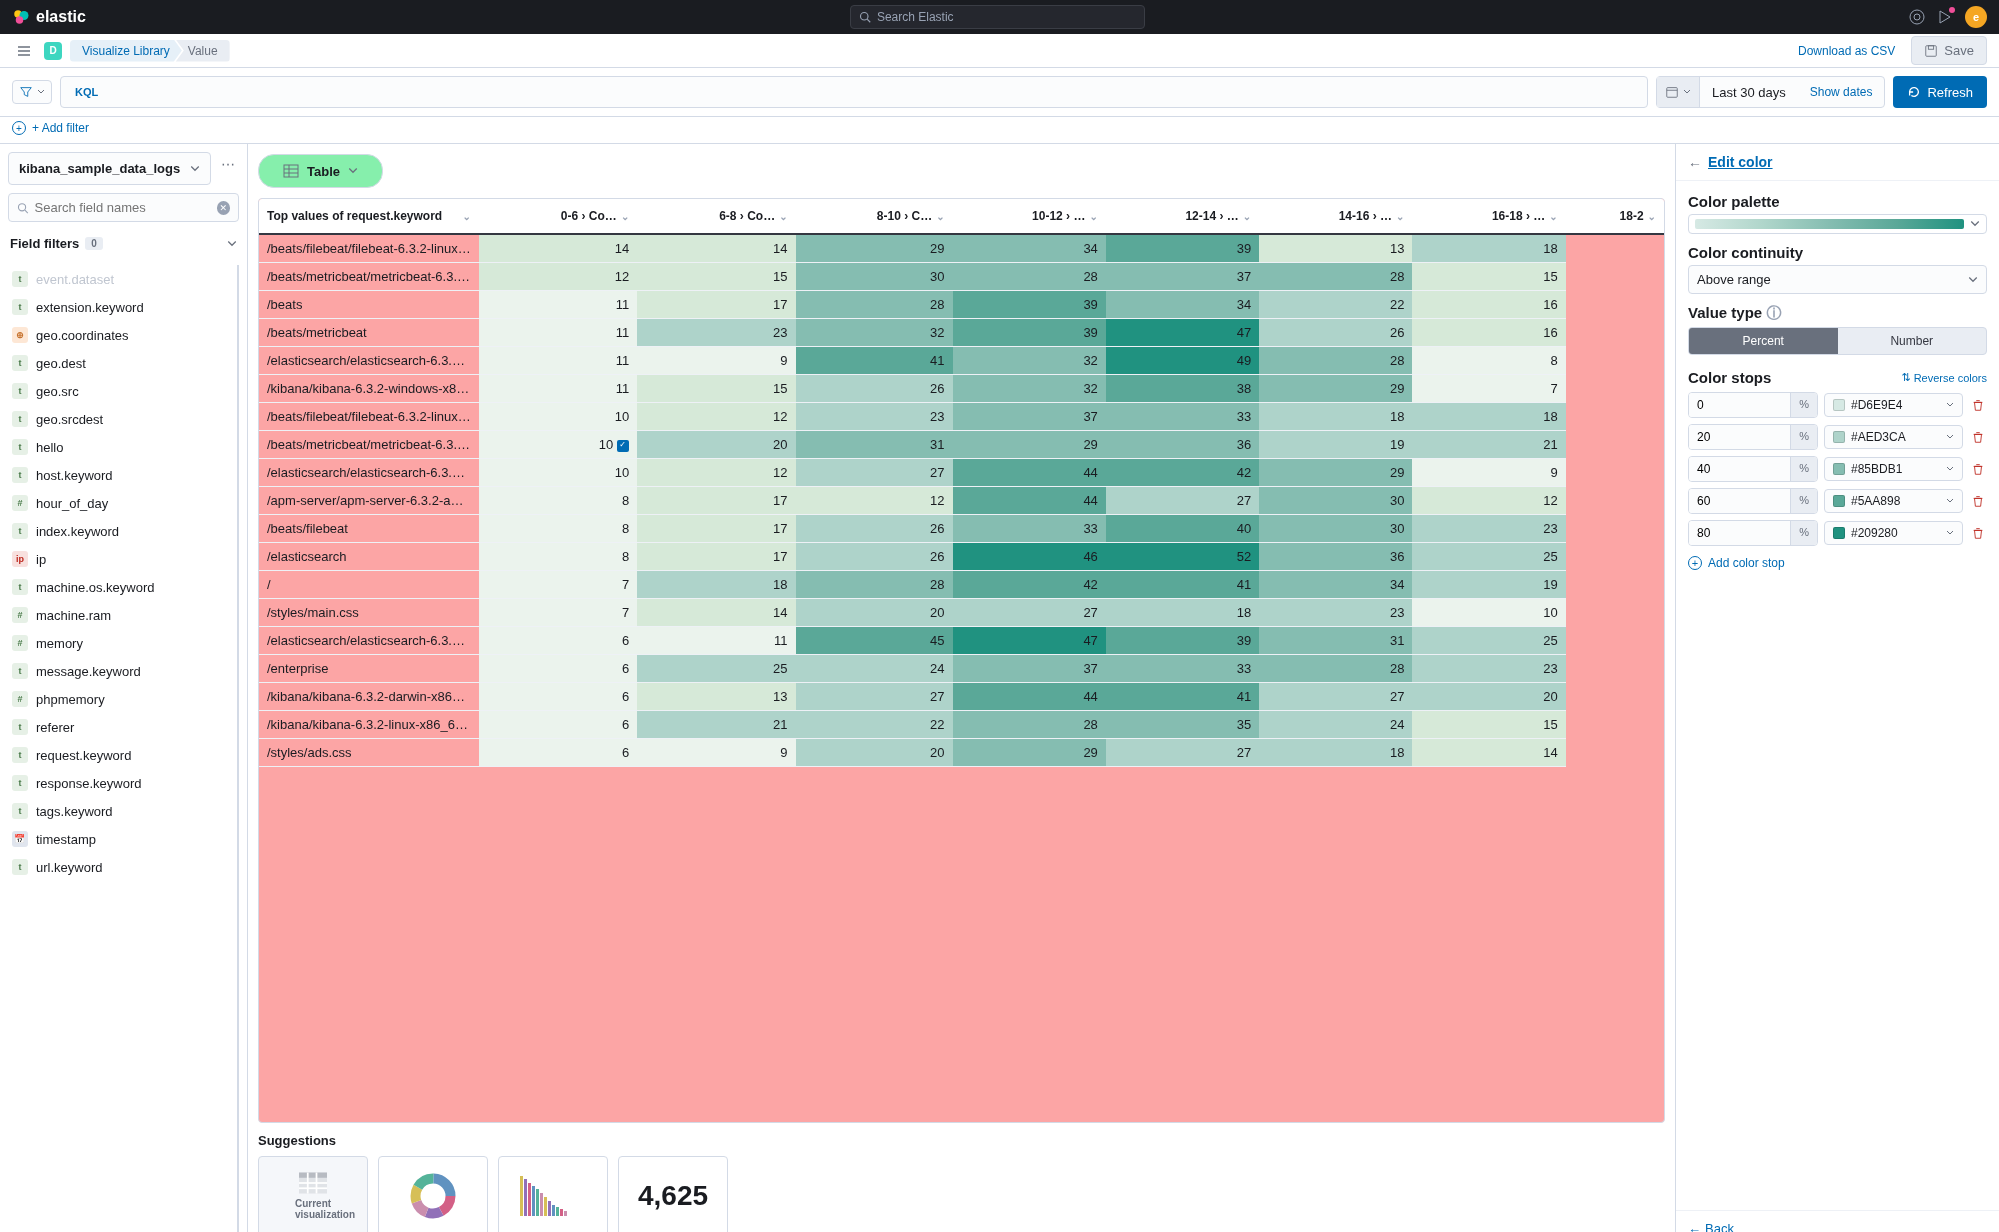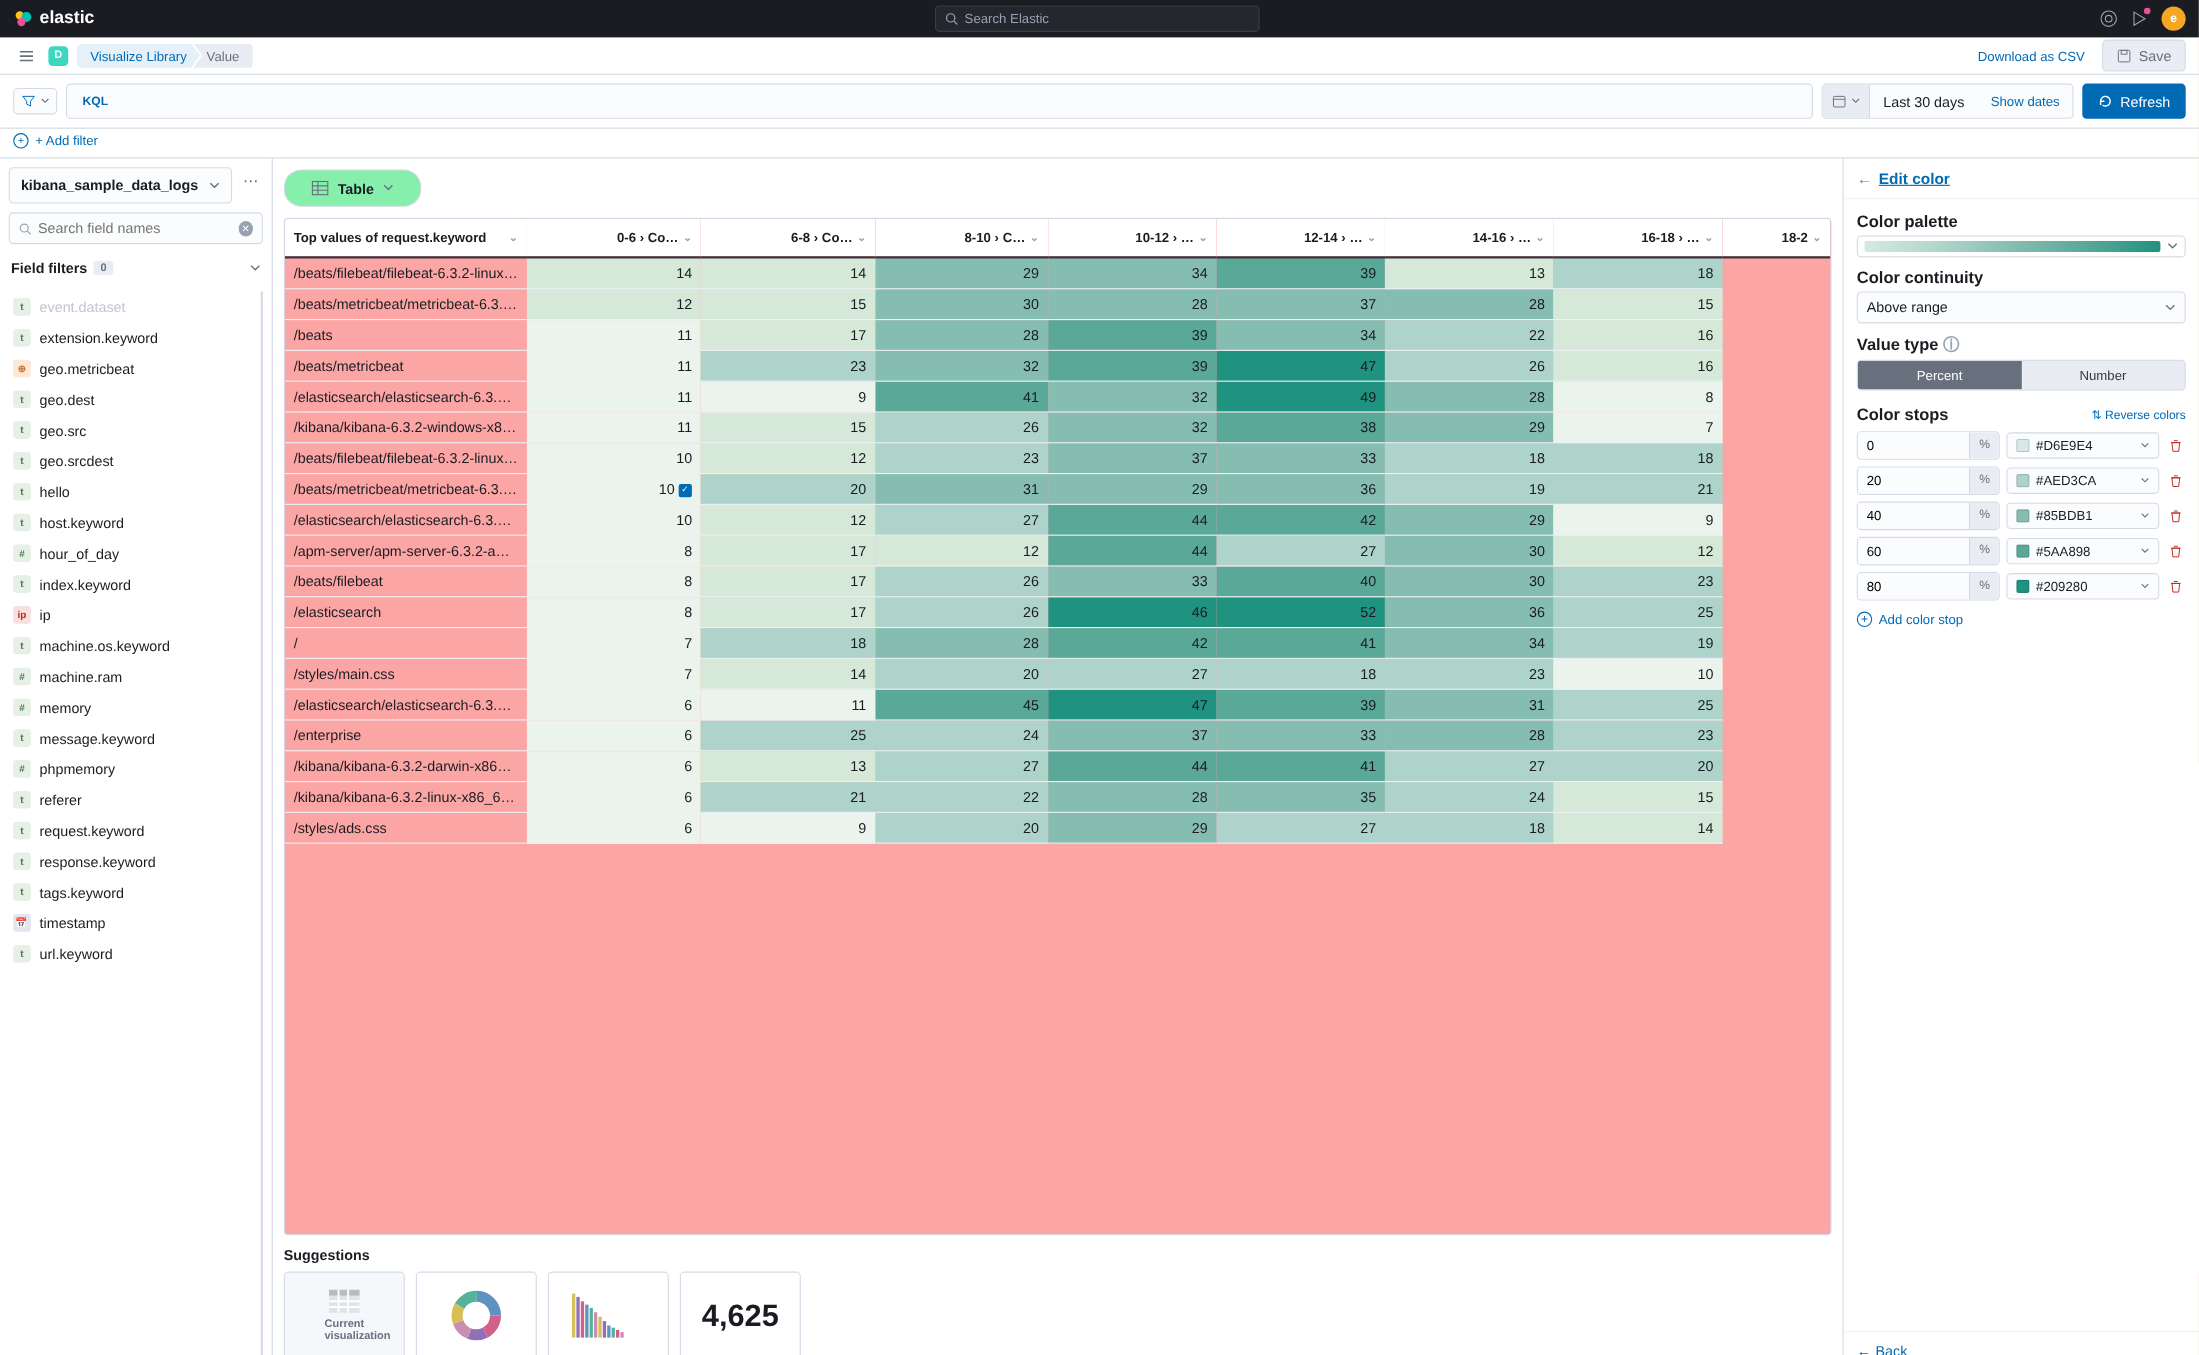--- a/index.html
+++ b/index.html
@@ -260,21 +260,21 @@
         <div class="field-item dim">
           <span class="field-type ft-t">t</span>
           <span>event.dataset</span>
         </div>
         <div class="field-item">
           <span class="field-type ft-t">t</span>
           <span>extension.keyword</span>
         </div>
         <div class="field-item">
           <span class="field-type ft-geo">⊕</span>
-          <span>geo.metricbeat</span>
+          <span>geo.coordinates</span>
         </div>
         <div class="field-item">
           <span class="field-type ft-t">t</span>
           <span>geo.dest</span>
         </div>
         <div class="field-item">
           <span class="field-type ft-t">t</span>
           <span>geo.src</span>
         </div>
         <div class="field-item">

